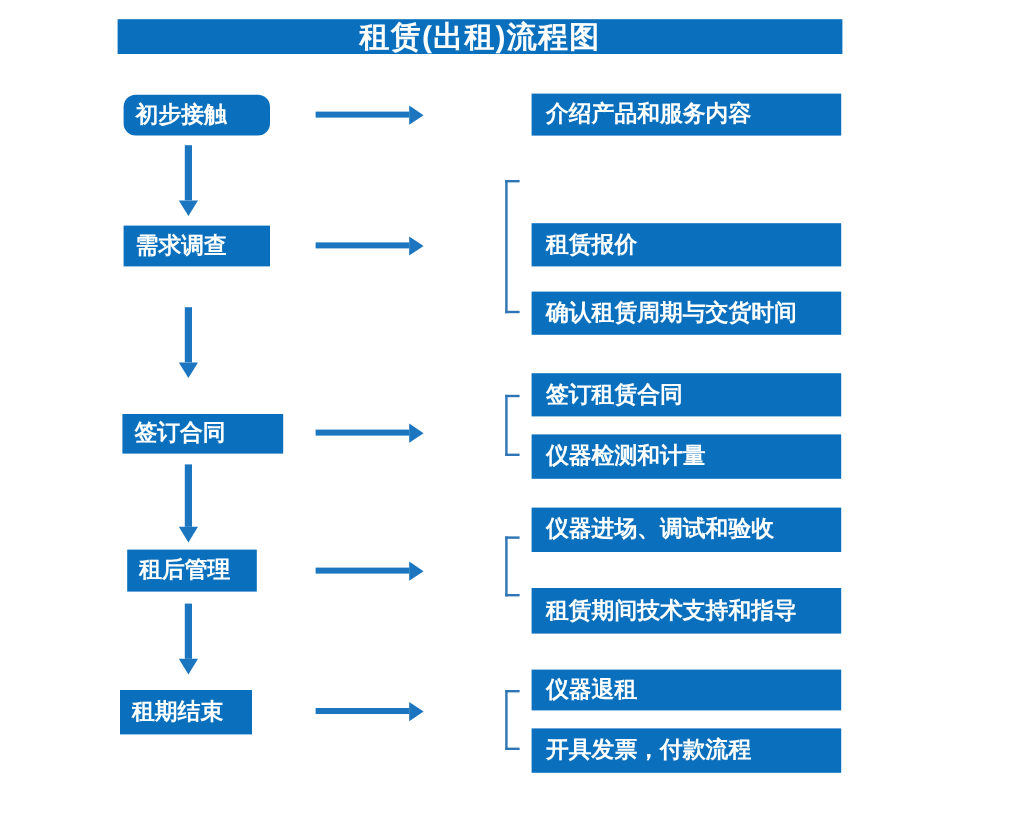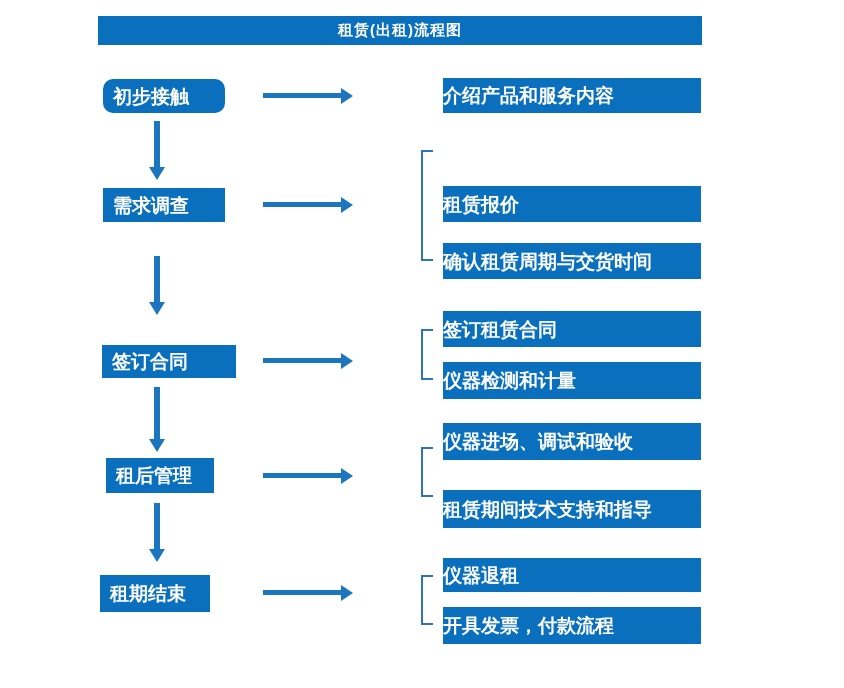--- a/index.html
+++ b/index.html
@@ -18,35 +18,35 @@
     background: var(--background);
     font-family: "Liberation Sans", sans-serif;
     overflow: hidden;
   }
   .title-bar {
     position: absolute;
     left: 98px; top: 16px; width: 604px; height: 29px;
     background: var(--box-blue);
     color: var(--box-text);
     display: flex; align-items: center; justify-content: center;
-    font-size: 15px; font-weight: bold;
+    font-size: 25px; font-weight: bold;
     letter-spacing: 1px;
   }
   .step-box, .out-box {
     position: absolute;
     background: var(--box-blue);
     color: var(--box-text);
     display: flex; align-items: center;
     font-weight: bold;
     font-size: 19px;
     line-height: 1;
     white-space: nowrap;
   }
   .step-box { padding-left: 10px; }
-  .out-box  { left: 443px; width: 258px; }
+  .out-box  { left: 443px; width: 258px; padding-left: 12px; }
   
   .h-arrow {
     position: absolute;
     width: 78px; height: 5px;
     background: var(--arrow-blue);
   }
   .h-arrow::after {
     content: "";
     position: absolute;
     right: -12px; top: -5.5px;

